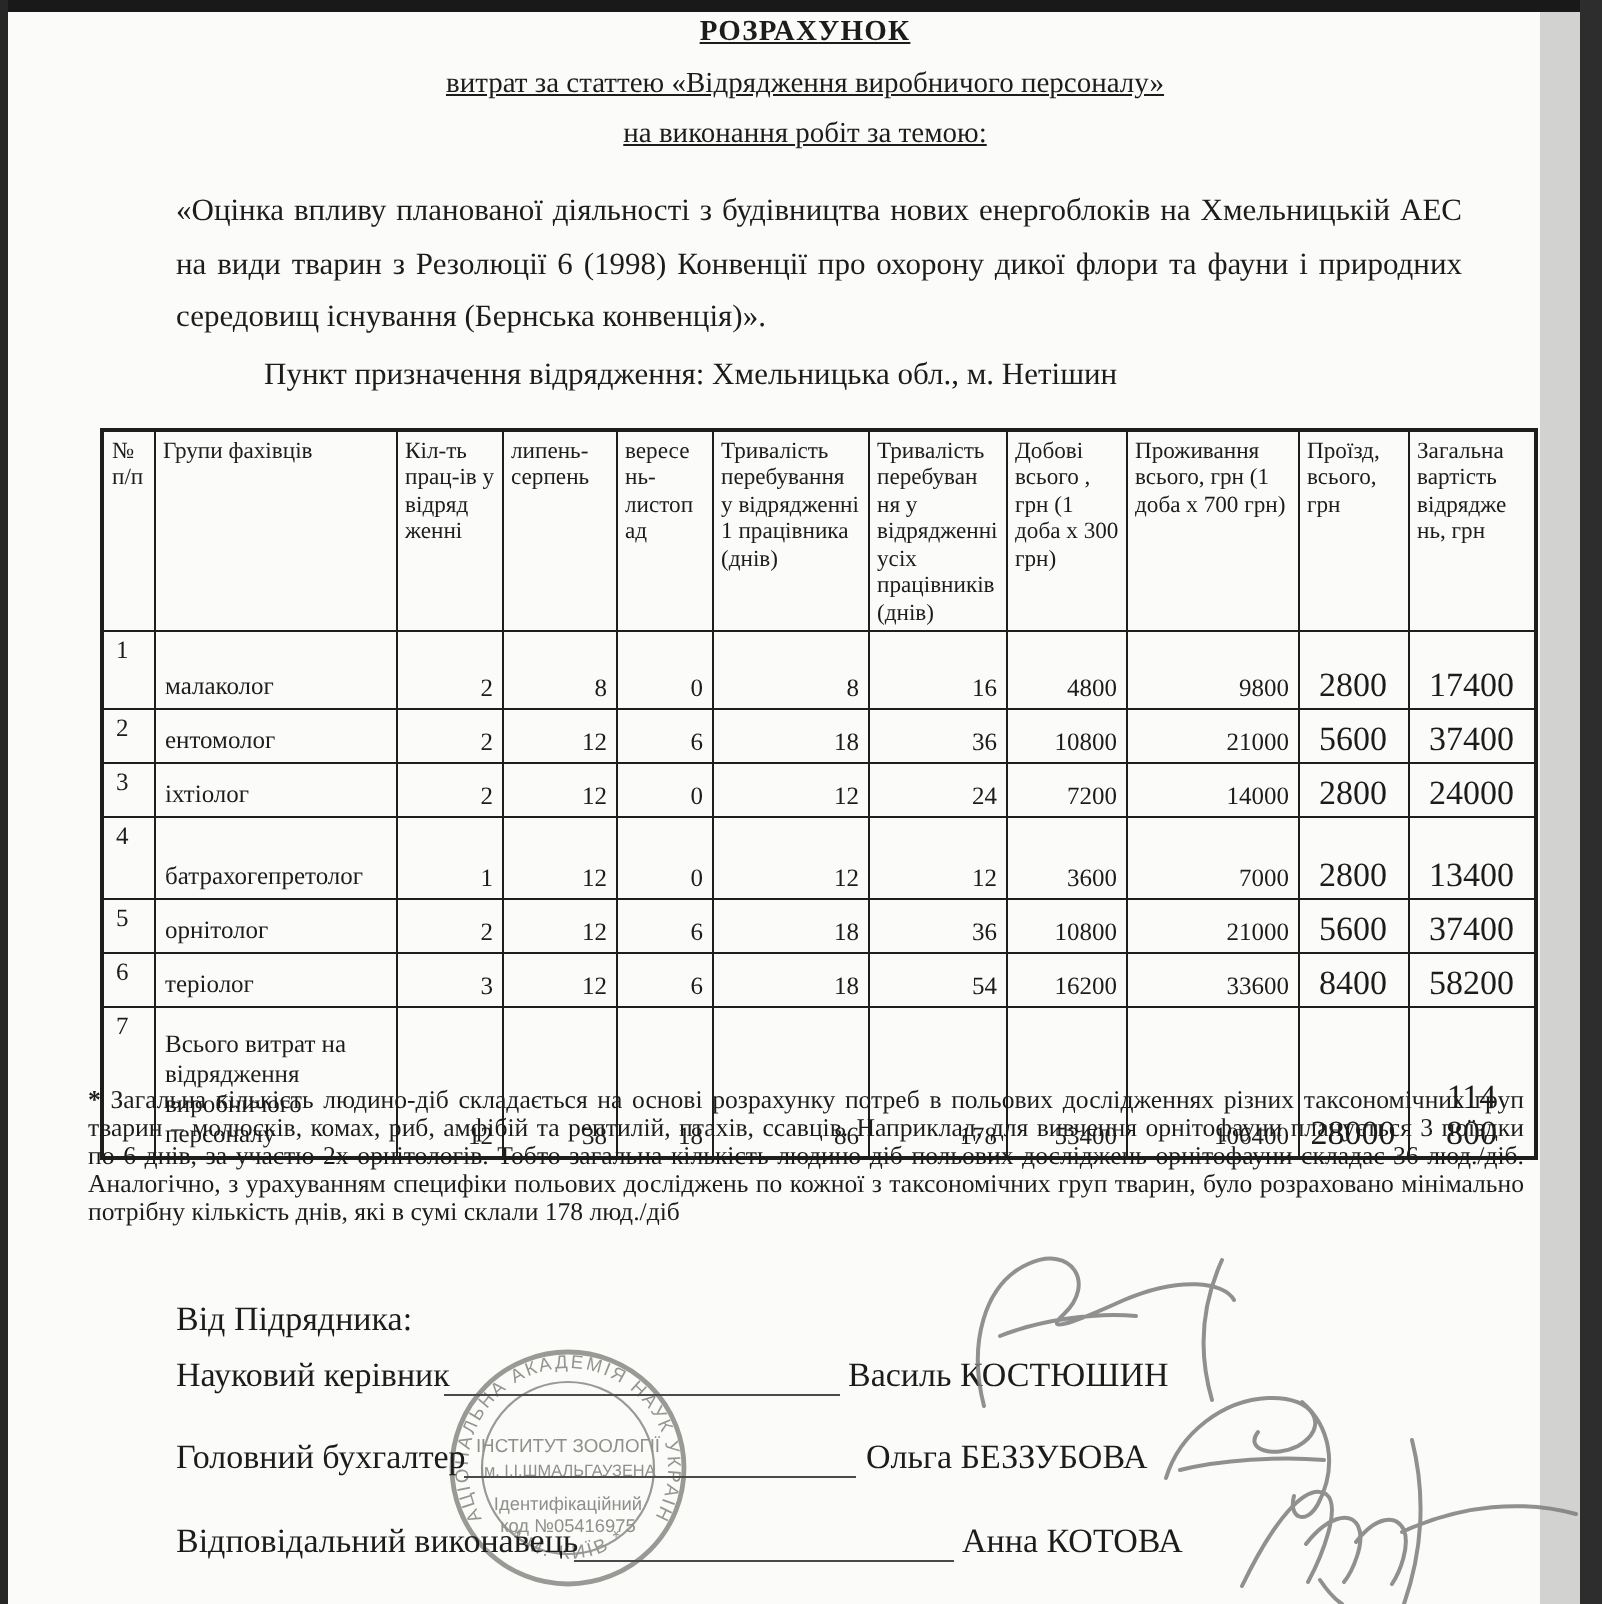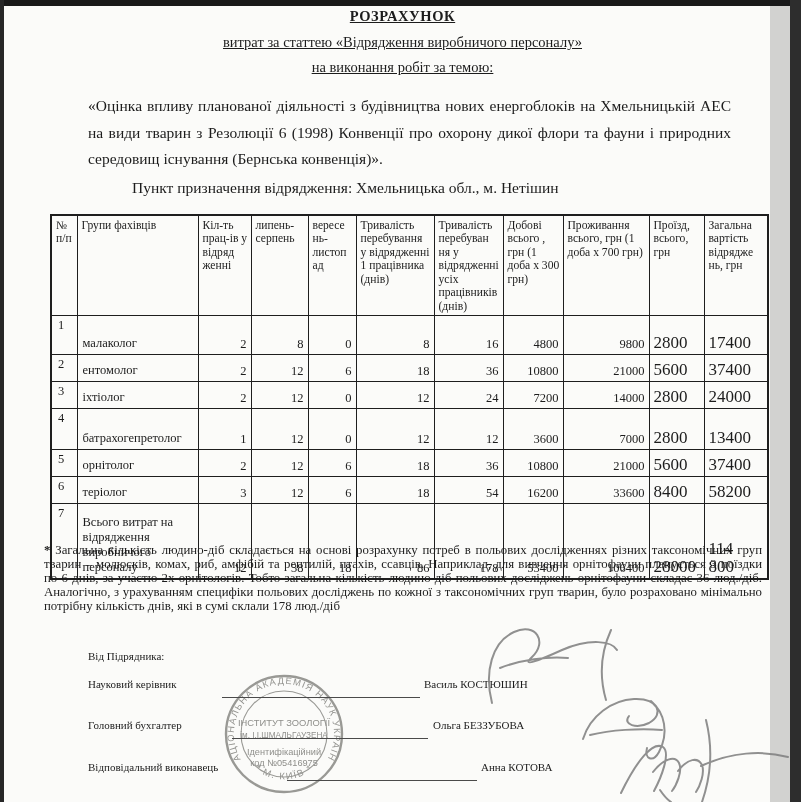--- a/index.html
+++ b/index.html
@@ -24,31 +24,31 @@
   
   .table-wrap{position:absolute;left:50px;top:214px;}
   table{border-collapse:collapse;table-layout:fixed;width:717px;border:2px solid #1e1e1e;}
   th,td{border:1px solid #1e1e1e;overflow:hidden;}
   th{font-size:11.6px;line-height:1.16;font-weight:normal;text-align:left;
      vertical-align:top;padding:3px 3px 2px 4px;}
   td{vertical-align:bottom;padding:1px 4px 2px 4px;}
   td.c-num{vertical-align:top;text-align:left;font-size:12.5px;padding:2px 2px 0 6px;}
   td.c-group{font-size:12.5px;line-height:1.2;padding-left:5px;padding-bottom:3px;}
   td.c-sm{font-size:12.5px;text-align:right;}
-  td.c-lg{font-size:17px;line-height:1.05;text-align:left;margin-left:20px;}
+  td.c-lg{font-size:17px;line-height:1.05;text-align:center;margin-left:20px;}
   tr.r1 td{height:34px;} tr.r2 td,tr.r3 td,tr.r5 td,tr.r6 td{height:22px;}
   tr.r4 td{height:36px;} tr.r7 td{height:70px;}
 
   
   .footnote{position:absolute;left:44px;top:543px;width:718px;text-align:justify;
             font-size:12.8px;line-height:14px;}
   .footnote .mark{font-weight:bold;}
 
   
-  .sig{position:absolute;font-size:11px;white-space:nowrap;z-index:3;}
+  .sig{position:absolute;font-size:17px;white-space:nowrap;z-index:3;}
   .sig-line{position:absolute;border-bottom:1.5px solid #4a4a4a;z-index:3;}
   .overlay{position:absolute;left:0;top:0;width:801px;height:802px;pointer-events:none;}
   .stamp-svg{position:absolute;left:216px;top:666px;z-index:2;pointer-events:none;}
   .scribbles{z-index:4;}
 </style>
 </head>
 <body>
 
 <div class="page">
 

